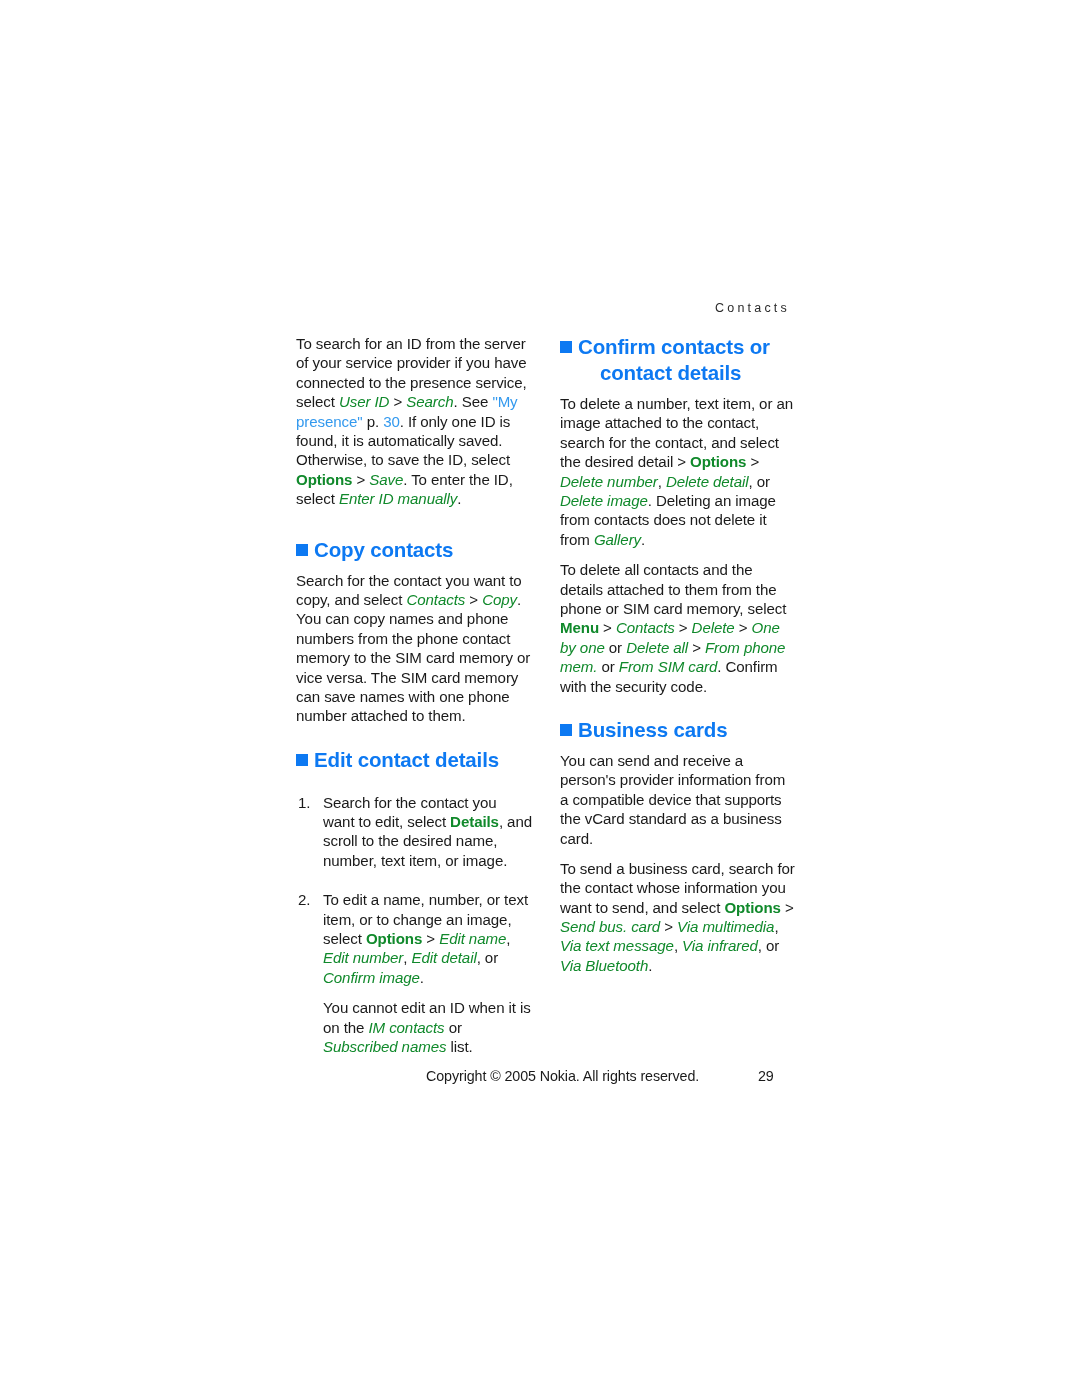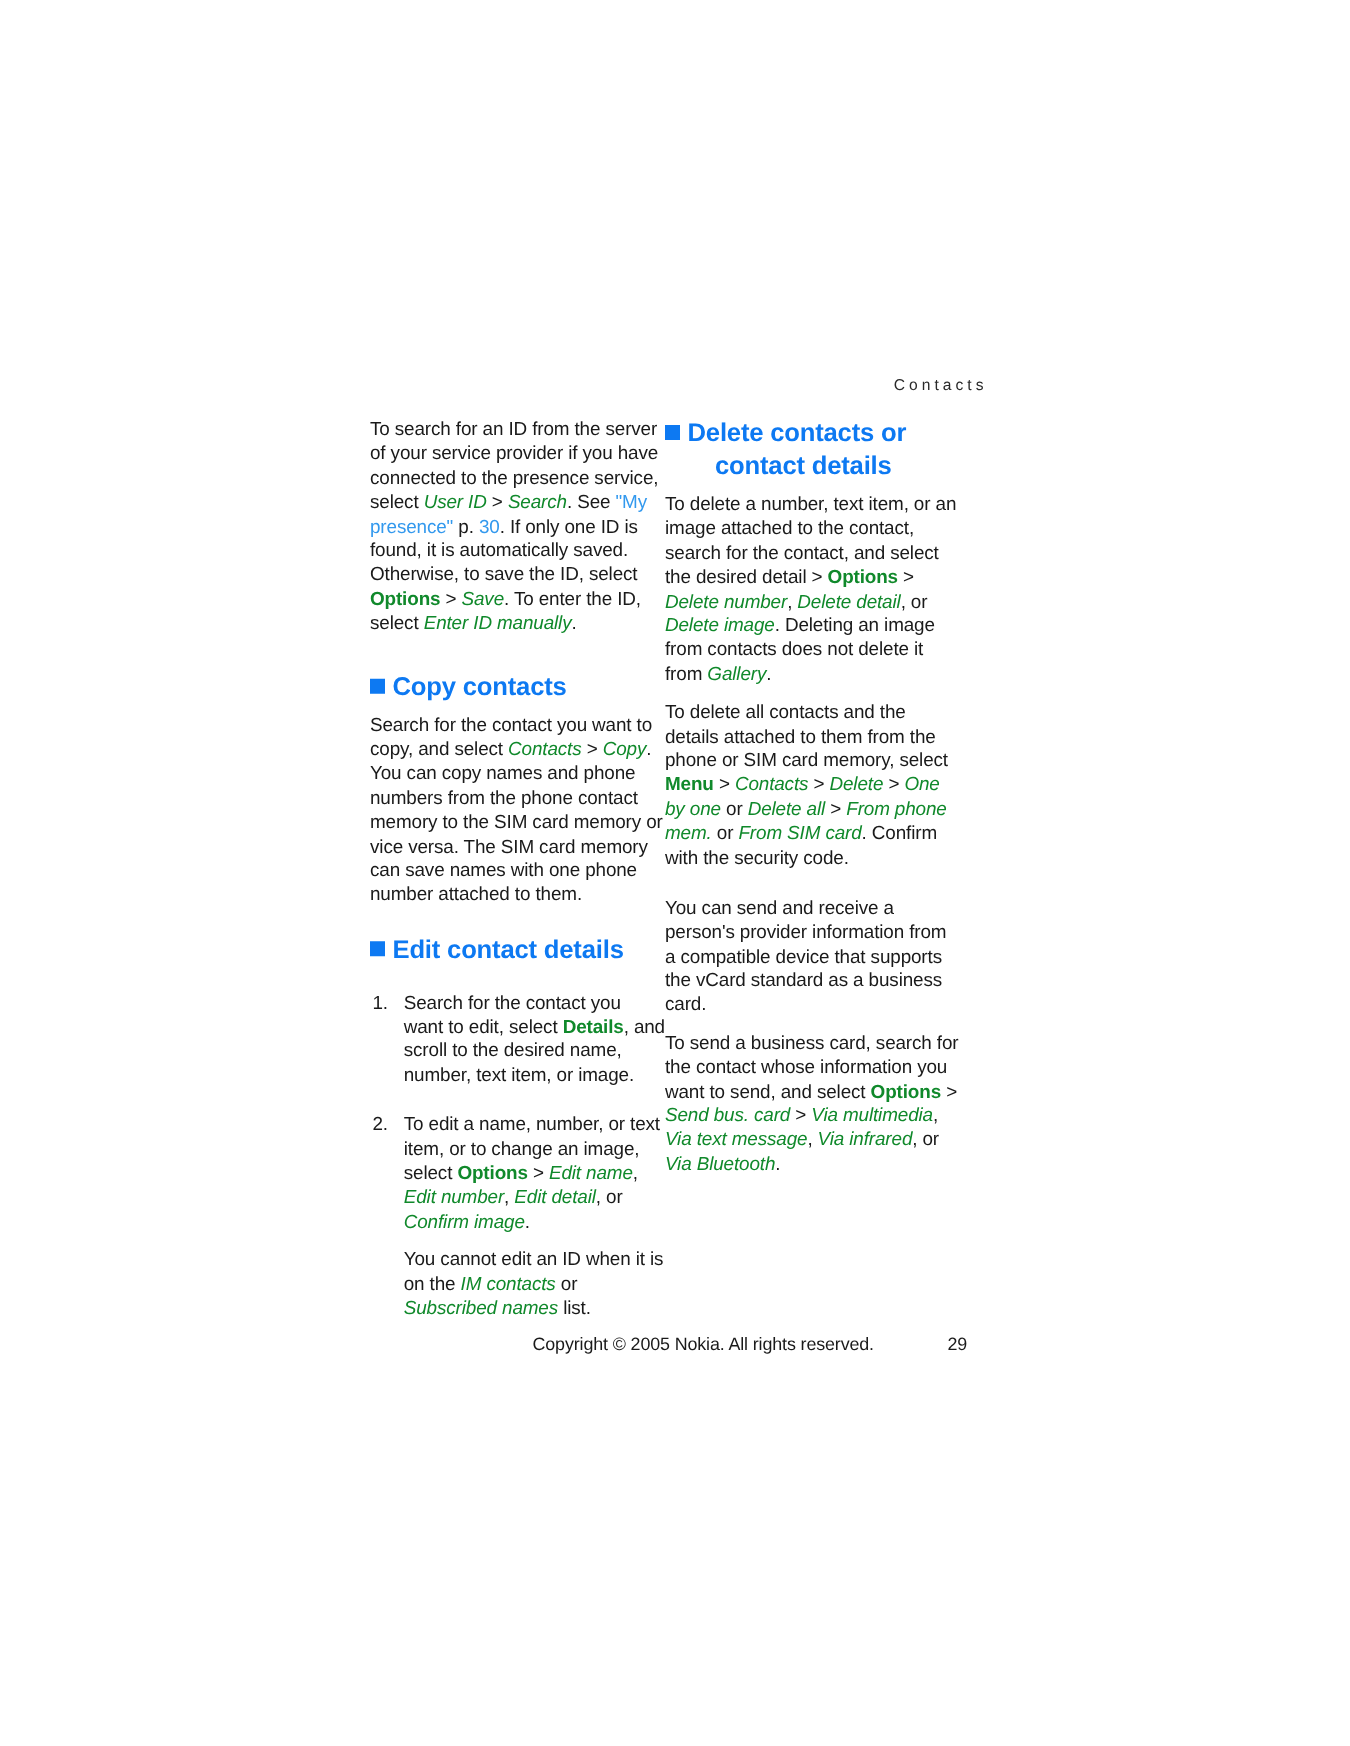--- a/index.html
+++ b/index.html
@@ -25,20 +25,21 @@
     font-size: 12.5px;
     letter-spacing: 3.2px;
     color: #2a2a2a;
   }
   .columns {
     position: absolute;
     top: 334px;
     left: 296px;
     width: 500px;
     display: flex;
+    gap: 28px;
     align-items: flex-start;
   }
   .col {
     width: 236px;
   }
   h2.section {
     margin: 0 0 8px 0;
     font-size: 20.5px;
     line-height: 1.27;
     font-weight: bold;
@@ -142,29 +143,30 @@
         <li>
           <p><span>To edit a name, number, or text item, or to change an image, select </span><span class="gb">Options</span><span> &gt; </span><span class="gi">Edit name</span><span>, </span><span class="gi">Edit number</span><span>, </span><span class="gi">Edit detail</span><span>, or </span><span class="gi">Confirm image</span><span>.</span></p>
           <p><span>You cannot edit an ID when it is on the </span><span class="gi">IM contacts</span><span> or </span><span class="gi">Subscribed names</span><span> list.</span></p>
         </li>
       </ol>
 
     </div>
 
     <div class="col">
 
-      <h2 class="section tight"><span class="sq"></span><span>Delete contacts or</span><br><span style="padding-left:20px">contact details</span></h2>
+      <h2 class="section tight"><span class="sq"></span><span>Confirm contacts or</span><br><span style="padding-left:20px">contact details</span></h2>
 
 
       <p><span>To delete a number, text item, or an image attached to the contact, search for the contact, and select the desired detail &gt; </span><span class="gb">Options</span><span> &gt; </span><span class="gi">Delete number</span><span>, </span><span class="gi">Delete detail</span><span>, or </span><span class="gi">Delete image</span><span>. Deleting an image from contacts does not delete it from </span><span class="gi">Gallery</span><span>.</span></p>
 
       <p><span>To delete all contacts and the details attached to them from the phone or SIM card memory, select </span><span class="gb">Menu</span><span> &gt; </span><span class="gi">Contacts</span><span> &gt; </span><span class="gi">Delete</span><span> &gt; </span><span class="gi">One by one</span><span> or </span><span class="gi">Delete all</span><span> &gt; </span><span class="gi">From phone mem.</span><span> or </span><span class="gi">From SIM card</span><span>. Confirm with the security code.</span></p>
 
       <div class="spacer-md"></div>
 
+      <h2 class="section"><span class="sq"></span><span>Business cards</span></h2>
 
       <p>You can send and receive a person's provider information from a compatible device that supports the vCard standard as a business card.</p>
 
       <p class="last"><span>To send a business card, search for the contact whose information you want to send, and select </span><span class="gb">Options</span><span> &gt; </span><span class="gi">Send bus. card</span><span> &gt; </span><span class="gi">Via multimedia</span><span>, </span><span class="gi">Via text message</span><span>, </span><span class="gi">Via infrared</span><span>, or </span><span class="gi">Via Bluetooth</span><span>.</span></p>
 
     </div>
 
   </div>
 
   <div class="footer">

